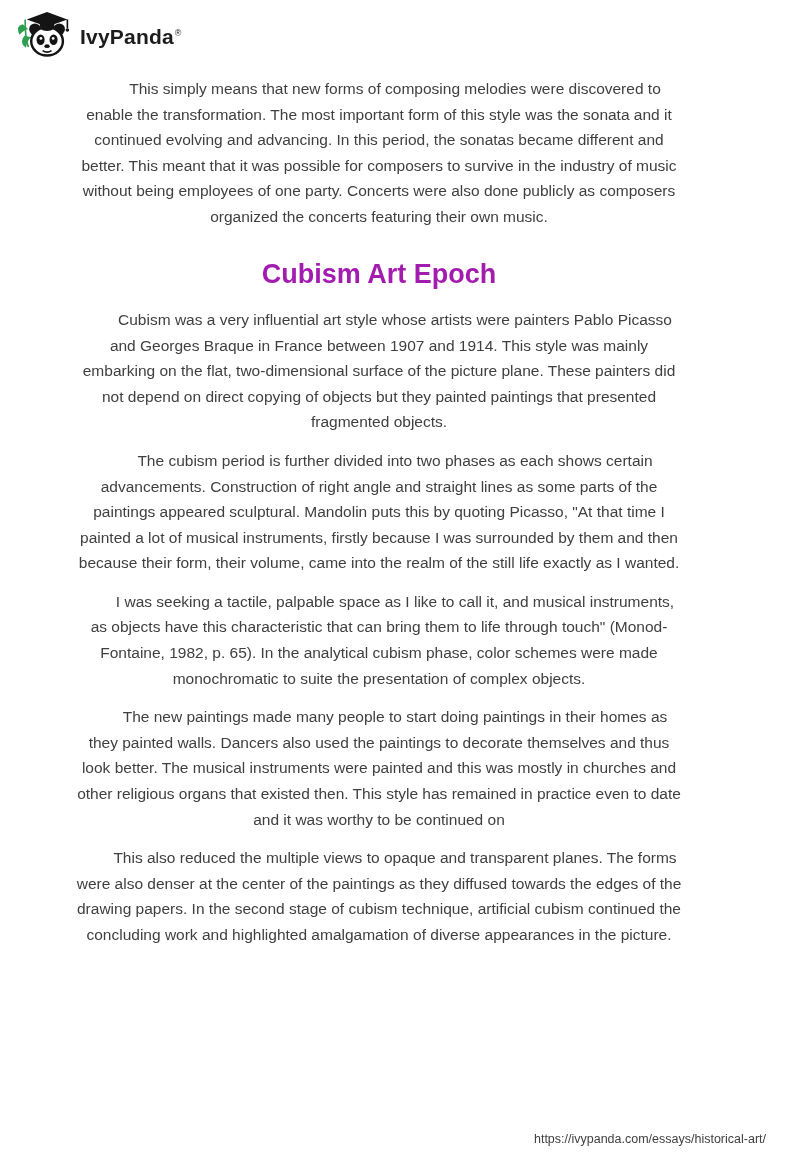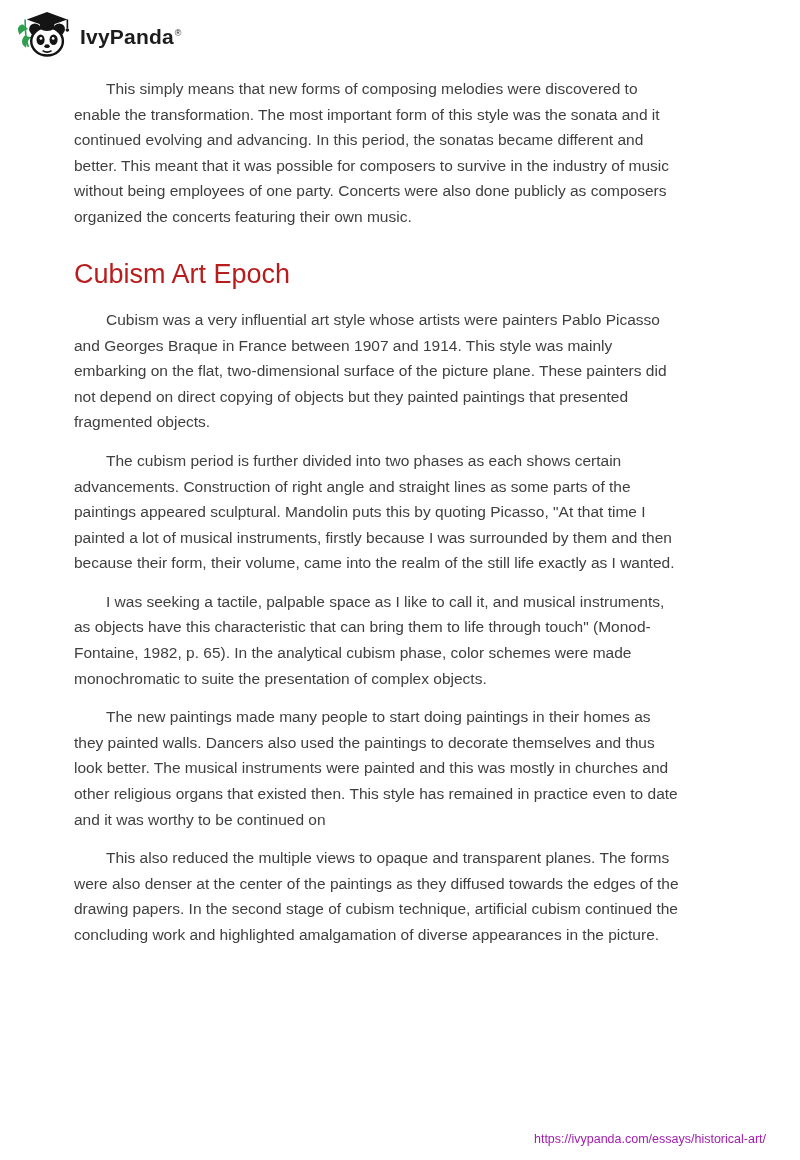--- a/index.html
+++ b/index.html
@@ -49,41 +49,42 @@
     font-size: 12.5px;
     line-height: 1.2;
     text-align: right;
   }
   
   .article {
     padding: 18px 116px 0 74px;
     color: #3f3f3f;
     font-size: 15.5px;
     line-height: 25.6px;
+    text-align: center;
   }
   .article p {
     margin: 0 0 13px 0;
     text-indent: 32px;
   }
   .article h1 {
     font-size: 27px;
-    font-weight: normal;
-    color: #b91c1c;
+    font-weight: bold;
+    color: #a21caf;
     margin: 28px 0 17px 0;
     line-height: 1.2;
   }
   
   .footer {
     position: absolute;
     right: 34px;
     bottom: 14px;
     font-size: 12.5px;
     color: #9a9a9a;
   }
-  .footer a { color: #a21caf; text-decoration: none; }
+  .footer a { color: #404040; text-decoration: none; }
 </style>
 </head>
 <body>
 
 <div class="page">
 
   <div class="header">
     <div class="brand">
       <span>
         <svg class="brand-logo" viewBox="0 0 64 64" aria-hidden="true">

